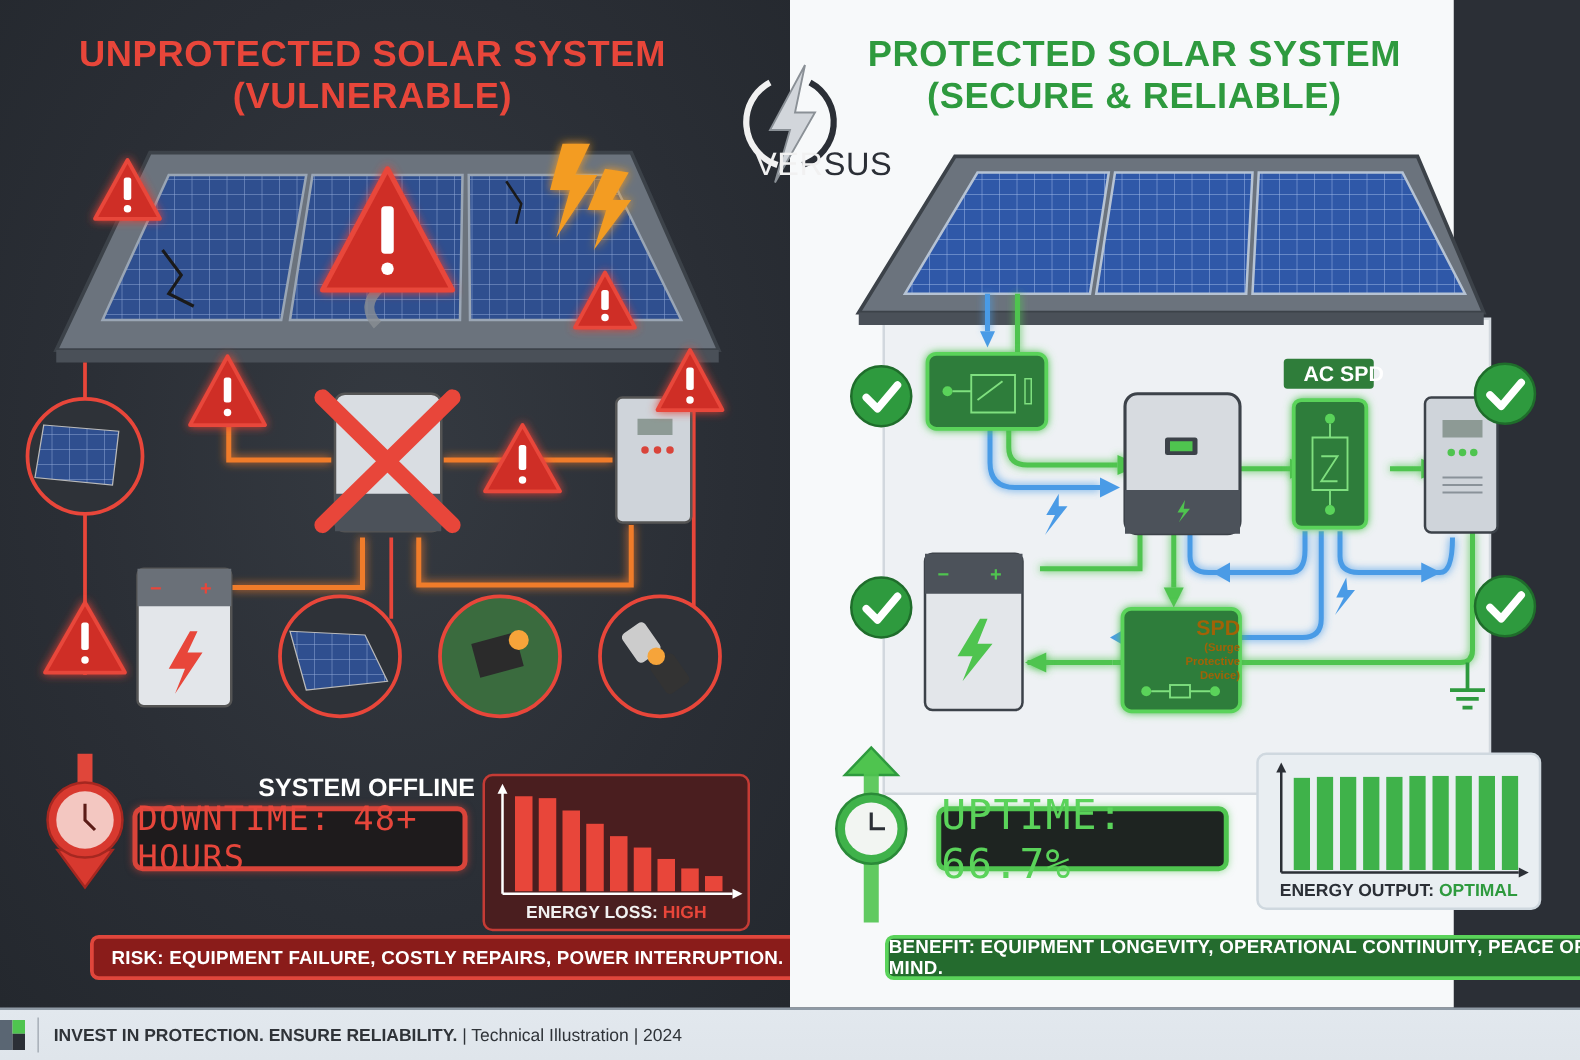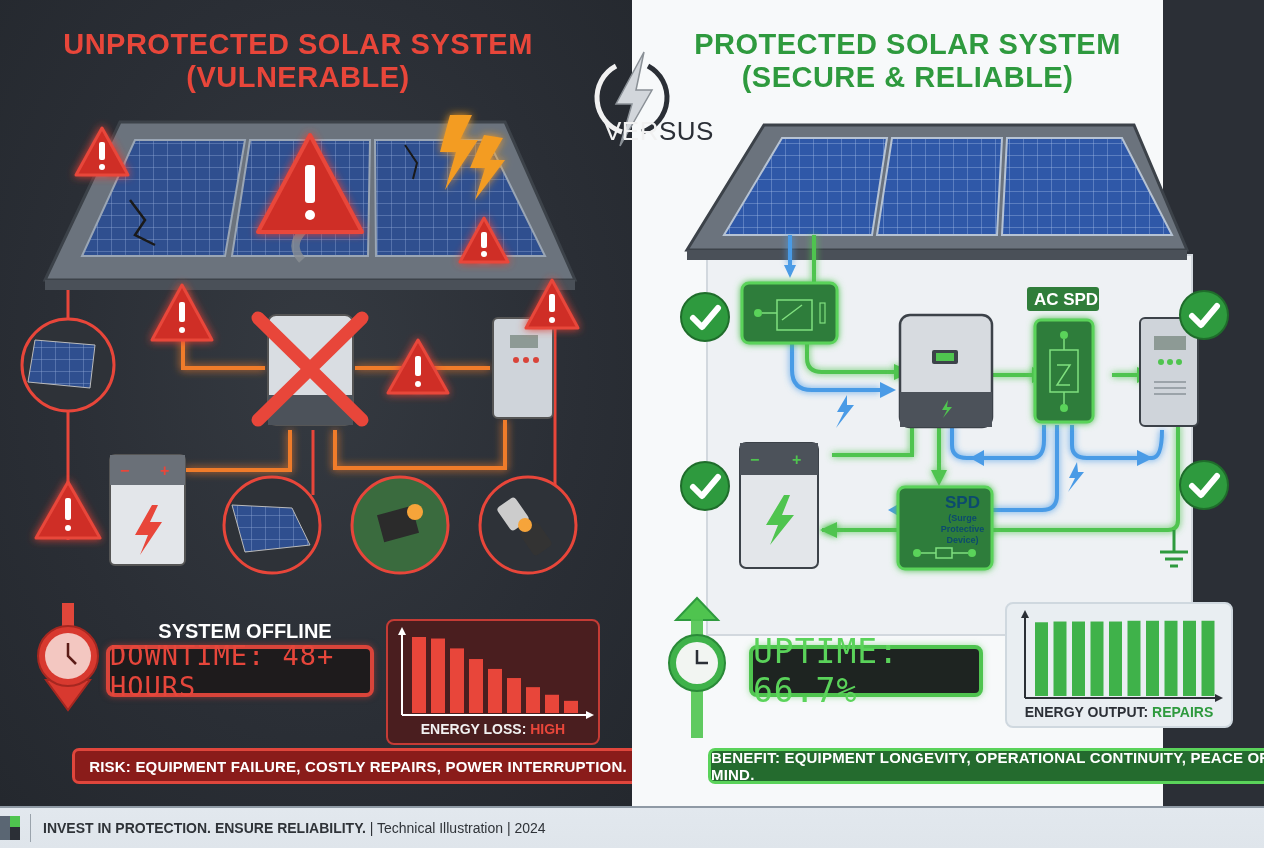--- a/index.html
+++ b/index.html
@@ -9,21 +9,21 @@
   .left { left: 0; width: 632px; background: radial-gradient(ellipse at 50% 45%, #353a41 0%, #2a2e35 60%, #24282e 100%); }
   .right { left: 632px; width: 531px; background: #f7f9fa; }
   .title { position: absolute; top: 28px; width: 100%; text-align: center; font-weight: bold; font-size: 29px; line-height: 33px; letter-spacing: 0.5px; }
   .left .title { color: #e8463a; left: -18px; }
   .right .title { color: #2e9a3e; left: 10px; }
   .versus { position: absolute; top: 28px; left: 582px; width: 100px; height: 140px; z-index: 5; }
   .versus-text { position: absolute; top: 116px; left: 572px; font-weight: normal; font-size: 26px; z-index: 6; letter-spacing: 0.5px; margin-left: 32px; }
   .versus-text .v1 { color: #f1f1f1; }
   .versus-text .v2 { color: #2b2f36; }
   svg.scene { position: absolute; left: 0; top: 0; }
-  .lbl { position: absolute; font-weight: bold; text-align: center; }
+  .lbl { position: absolute; font-weight: bold; text-align: right; }
   .status-title { font-size: 20px; }
   .lcd { position: absolute; border-radius: 8px; font-family: "DejaVu Sans Mono", "Liberation Mono", monospace; display: flex; align-items: center; justify-content: center; letter-spacing: 1px; }
   .lcd-red { background: #1e1b1c; border: 4px solid #d9443a; color: #e6463b; font-size: 27px; box-shadow: 0 0 6px rgba(230,70,58,0.5); }
   .lcd-green { background: #1e2421; border: 4px solid #4fc44f; color: #5ad35a; font-size: 33px; box-shadow: 0 0 6px rgba(80,200,80,0.5); }
   .chart-box { position: absolute; border-radius: 8px; }
   .chart-red { background: #4a1e1f; border: 2px solid #c53b35; margin-top: 17px; }
   .chart-green { background: #e9eef2; border: 2px solid #cfd8df; }
   .chart-caption { position: absolute; bottom: 6px; width: 100%; text-align: center; font-weight: bold; font-size: 14px; }
   .banner { position: absolute; border-radius: 7px; display: flex; align-items: center; justify-content: center; font-weight: bold; font-size: 15px; color: #ffffff; letter-spacing: 0.2px; margin-left: 44px; }
   .banner-red { background: #8a1c1a; border: 3px solid #e0463c; }
@@ -352,21 +352,21 @@
     <g>
       <polygon points="44,620 86,620 65,598" fill="#4fc44f" stroke="#2e9a3e" stroke-width="2"></polygon>
       <rect x="59" y="618" width="12" height="120" fill="#4fc44f" opacity="0.9"></rect>
       <circle cx="65" cy="663" r="28" fill="#3fb24a" stroke="#2a8a38" stroke-width="2"></circle>
       <circle cx="65" cy="663" r="21" fill="#f2f5f2"></circle>
       <path d="M65 650 V663 H76" stroke="#2b2f36" stroke-width="2.5" fill="none"></path>
     </g>
   </svg>
 
   <div class="lbl" style="left:393px; top:290px; width:82px; font-size:17px; color:#ffffff;">AC SPD</div>
-  <div class="lbl" style="left:266px; top:493px; width:94px; color:#0c4a6e;padding-left:35px;">
+  <div class="lbl" style="left:266px; top:493px; width:94px; color:#a16207;padding-left:35px;">
     <div style="font-size:17px;">SPD</div>
     <div style="font-size:9px; font-weight:bold; line-height:11px;">(Surge Protective</div>
     <div style="font-size:9px; font-weight:bold; line-height:11px;">Device)</div>
   </div>
 
   <div class="lcd lcd-green" style="left:117px; top:645px; width:234px; height:52px;">UPTIME: 66.7%</div>
 
   <div class="chart-box chart-green" style="left:373px; top:602px; width:228px; height:126px;">
     <svg width="224" height="100" style="position:absolute; left:0; top:0;">
       <g id="outBars">
@@ -379,21 +379,21 @@
           <rect x="139" y="16.760000000000005" width="13" height="75.24" fill="#3fb24a"></rect>
           <rect x="157.5" y="16.760000000000005" width="13" height="75.24" fill="#3fb24a"></rect>
           <rect x="176" y="16.760000000000005" width="13" height="75.24" fill="#3fb24a"></rect>
           <rect x="194.5" y="16.760000000000005" width="13" height="75.24" fill="#3fb24a"></rect>
         </g>
       <path d="M18 94 H208" stroke="#2b2f36" stroke-width="2"></path>
       <polygon points="208,90 216,94 208,98" fill="#2b2f36"></polygon>
       <path d="M18 94 V12" stroke="#2b2f36" stroke-width="2"></path>
       <polygon points="14,14 18,6 22,14" fill="#2b2f36"></polygon>
     </svg>
-    <div class="chart-caption" style="color:#2b2f36;"><span>ENERGY OUTPUT: </span><span style="color:#2e9a3e;">REPAIRS</span></div>
+    <div class="chart-caption" style="color:#2b2f36;"><span>ENERGY OUTPUT: </span><span style="color:#2e9a3e;">OPTIMAL</span></div>
   </div>
 
   <div class="banner banner-green" style="left:32px; top:748px; width:572px; height:36px;">BENEFIT: EQUIPMENT LONGEVITY, OPERATIONAL CONTINUITY, PEACE OF MIND.</div>
 </div>
 
 <svg class="versus" width="100" height="100" viewBox="0 0 100 100">
   <path d="M34 18 A36 36 0 0 0 40 84" stroke="#f1f1f1" stroke-width="5" fill="none"></path>
   <path d="M66 18 A36 36 0 0 1 60 84" stroke="#2b2f36" stroke-width="5" fill="none"></path>
   <polygon points="62,4 34,56 50,56 38,98 70,42 54,42" fill="#d2d6db" stroke="#8a9096" stroke-width="1.5"></polygon>
 </svg>

